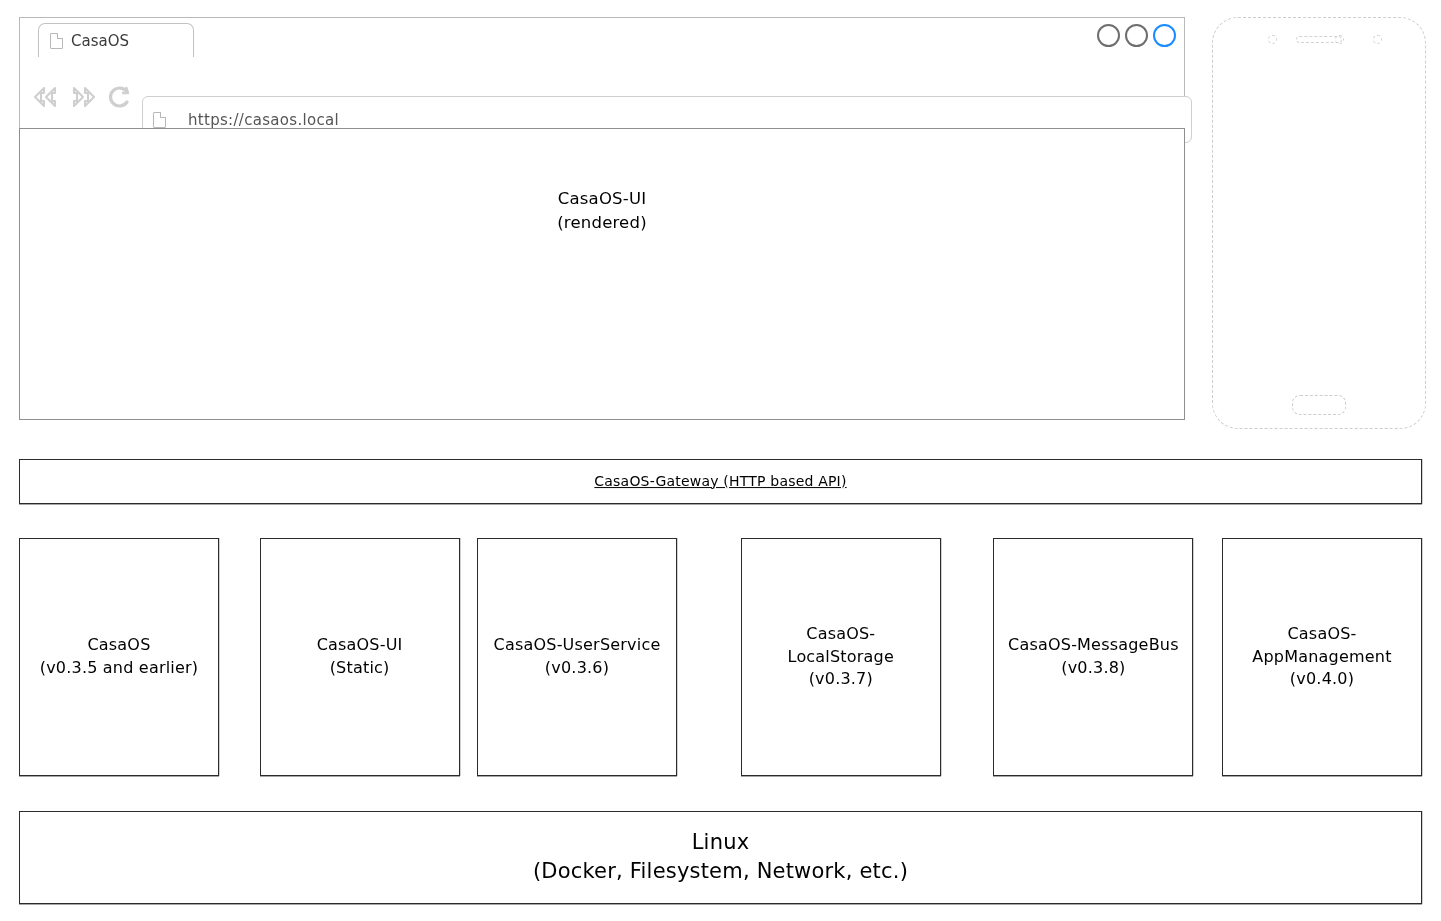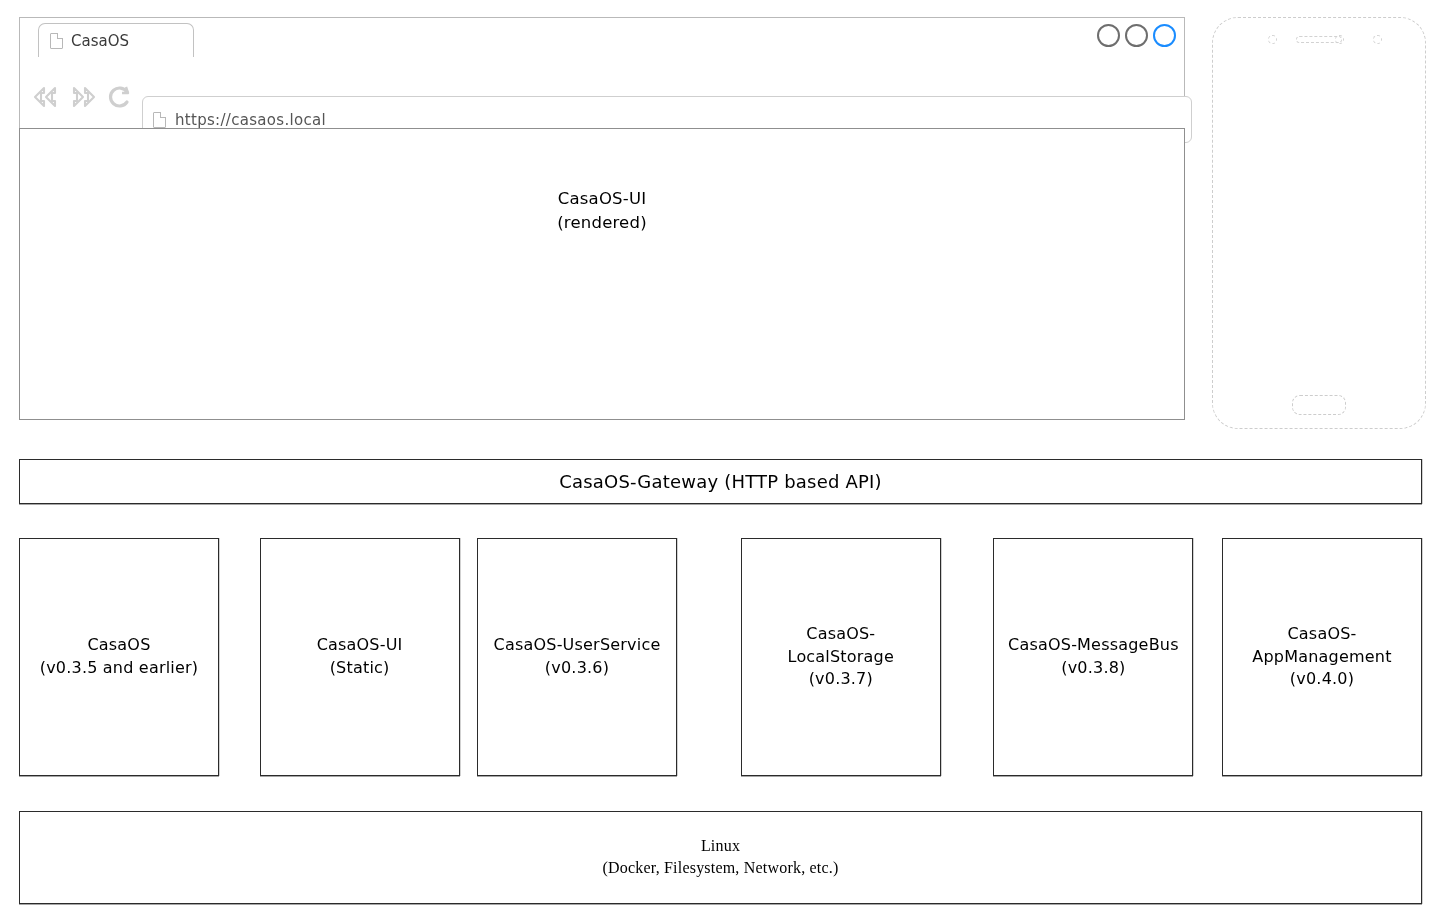--- a/index.html
+++ b/index.html
@@ -144,21 +144,21 @@
     left: 123px;
     top: 79px;
     width: 1050px;
     height: 47px;
     border: 1.3px solid #cfcfcf;
     border-radius: 6px;
     box-sizing: border-box;
     background: #fff;
     display: flex;
     align-items: center;
-    gap: 9px;
+    gap: 22px;
     padding-left: 10px;
   }
   #url-text {
     font-size: 15px;
     color: #555;
     letter-spacing: 0.3px;
   }
 
   #browser-viewport {
     position: absolute;
@@ -233,29 +233,29 @@
     box-sizing: border-box;
   }
 
   
   #gateway-bar {
     left: 19px;
     top: 459px;
     width: 1403px;
     height: 45px;
   }
-  #gateway-bar .centered-label { font-size: 18px; }
+  #gateway-bar .centered-label { font-size: 14px; text-decoration: underline; }
 
   #linux-bar {
     left: 19px;
     top: 811px;
     width: 1403px;
     height: 93px;
   }
-  #linux-bar .centered-label { font-size: 16px; font-family: Liberation Serif, serif; }
+  #linux-bar .centered-label { font-size: 21px; }
 
   
   #services-row {
     position: absolute;
     left: 19px;
     top: 538px;
     width: 1403px;
     height: 238px;
   }
   .service-box {

